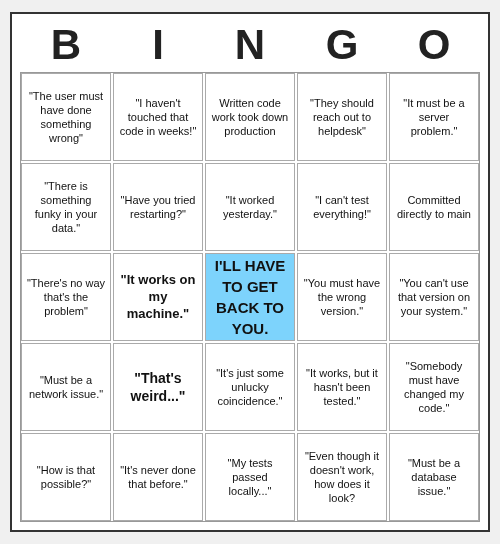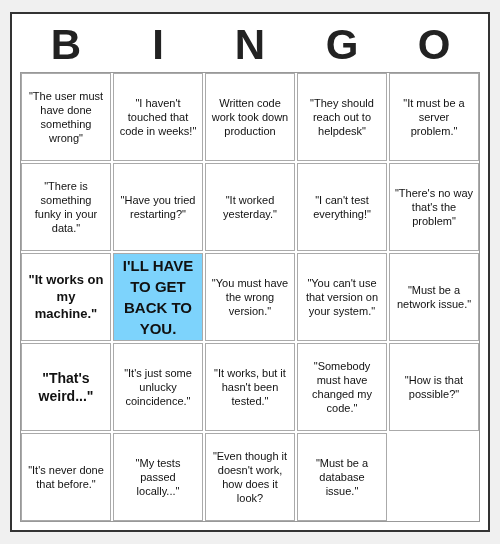--- a/index.html
+++ b/index.html
@@ -79,20 +79,21 @@
   <div class="bingo-grid" id="grid">
   <div class="cell">"The user must have done something wrong"</div>
       <div class="cell">"I haven't touched that code in weeks!"</div>
       <div class="cell">Written code work took down production</div>
       <div class="cell">"They should reach out to helpdesk"</div>
       <div class="cell">"It must be a server problem."</div>
       <div class="cell">"There is something funky in your data."</div>
       <div class="cell">"Have you tried restarting?"</div>
       <div class="cell">"It worked yesterday."</div>
       <div class="cell">"I can't test everything!"</div>
+      <div class="cell">Committed directly to main</div>
       <div class="cell">"There's no way that's the problem"</div>
       <div class="cell medium-text">"It works on my machine."</div>
       <div class="cell free">I'LL HAVE TO GET BACK TO YOU.</div>
       <div class="cell">"You must have the wrong version."</div>
       <div class="cell">"You can't use that version on your system."</div>
       <div class="cell">"Must be a network issue."</div>
       <div class="cell large-text">"That's weird..."</div>
       <div class="cell">"It's just some unlucky coincidence."</div>
       <div class="cell">"It works, but it hasn't been tested."</div>
       <div class="cell">"Somebody must have changed my code."</div>

